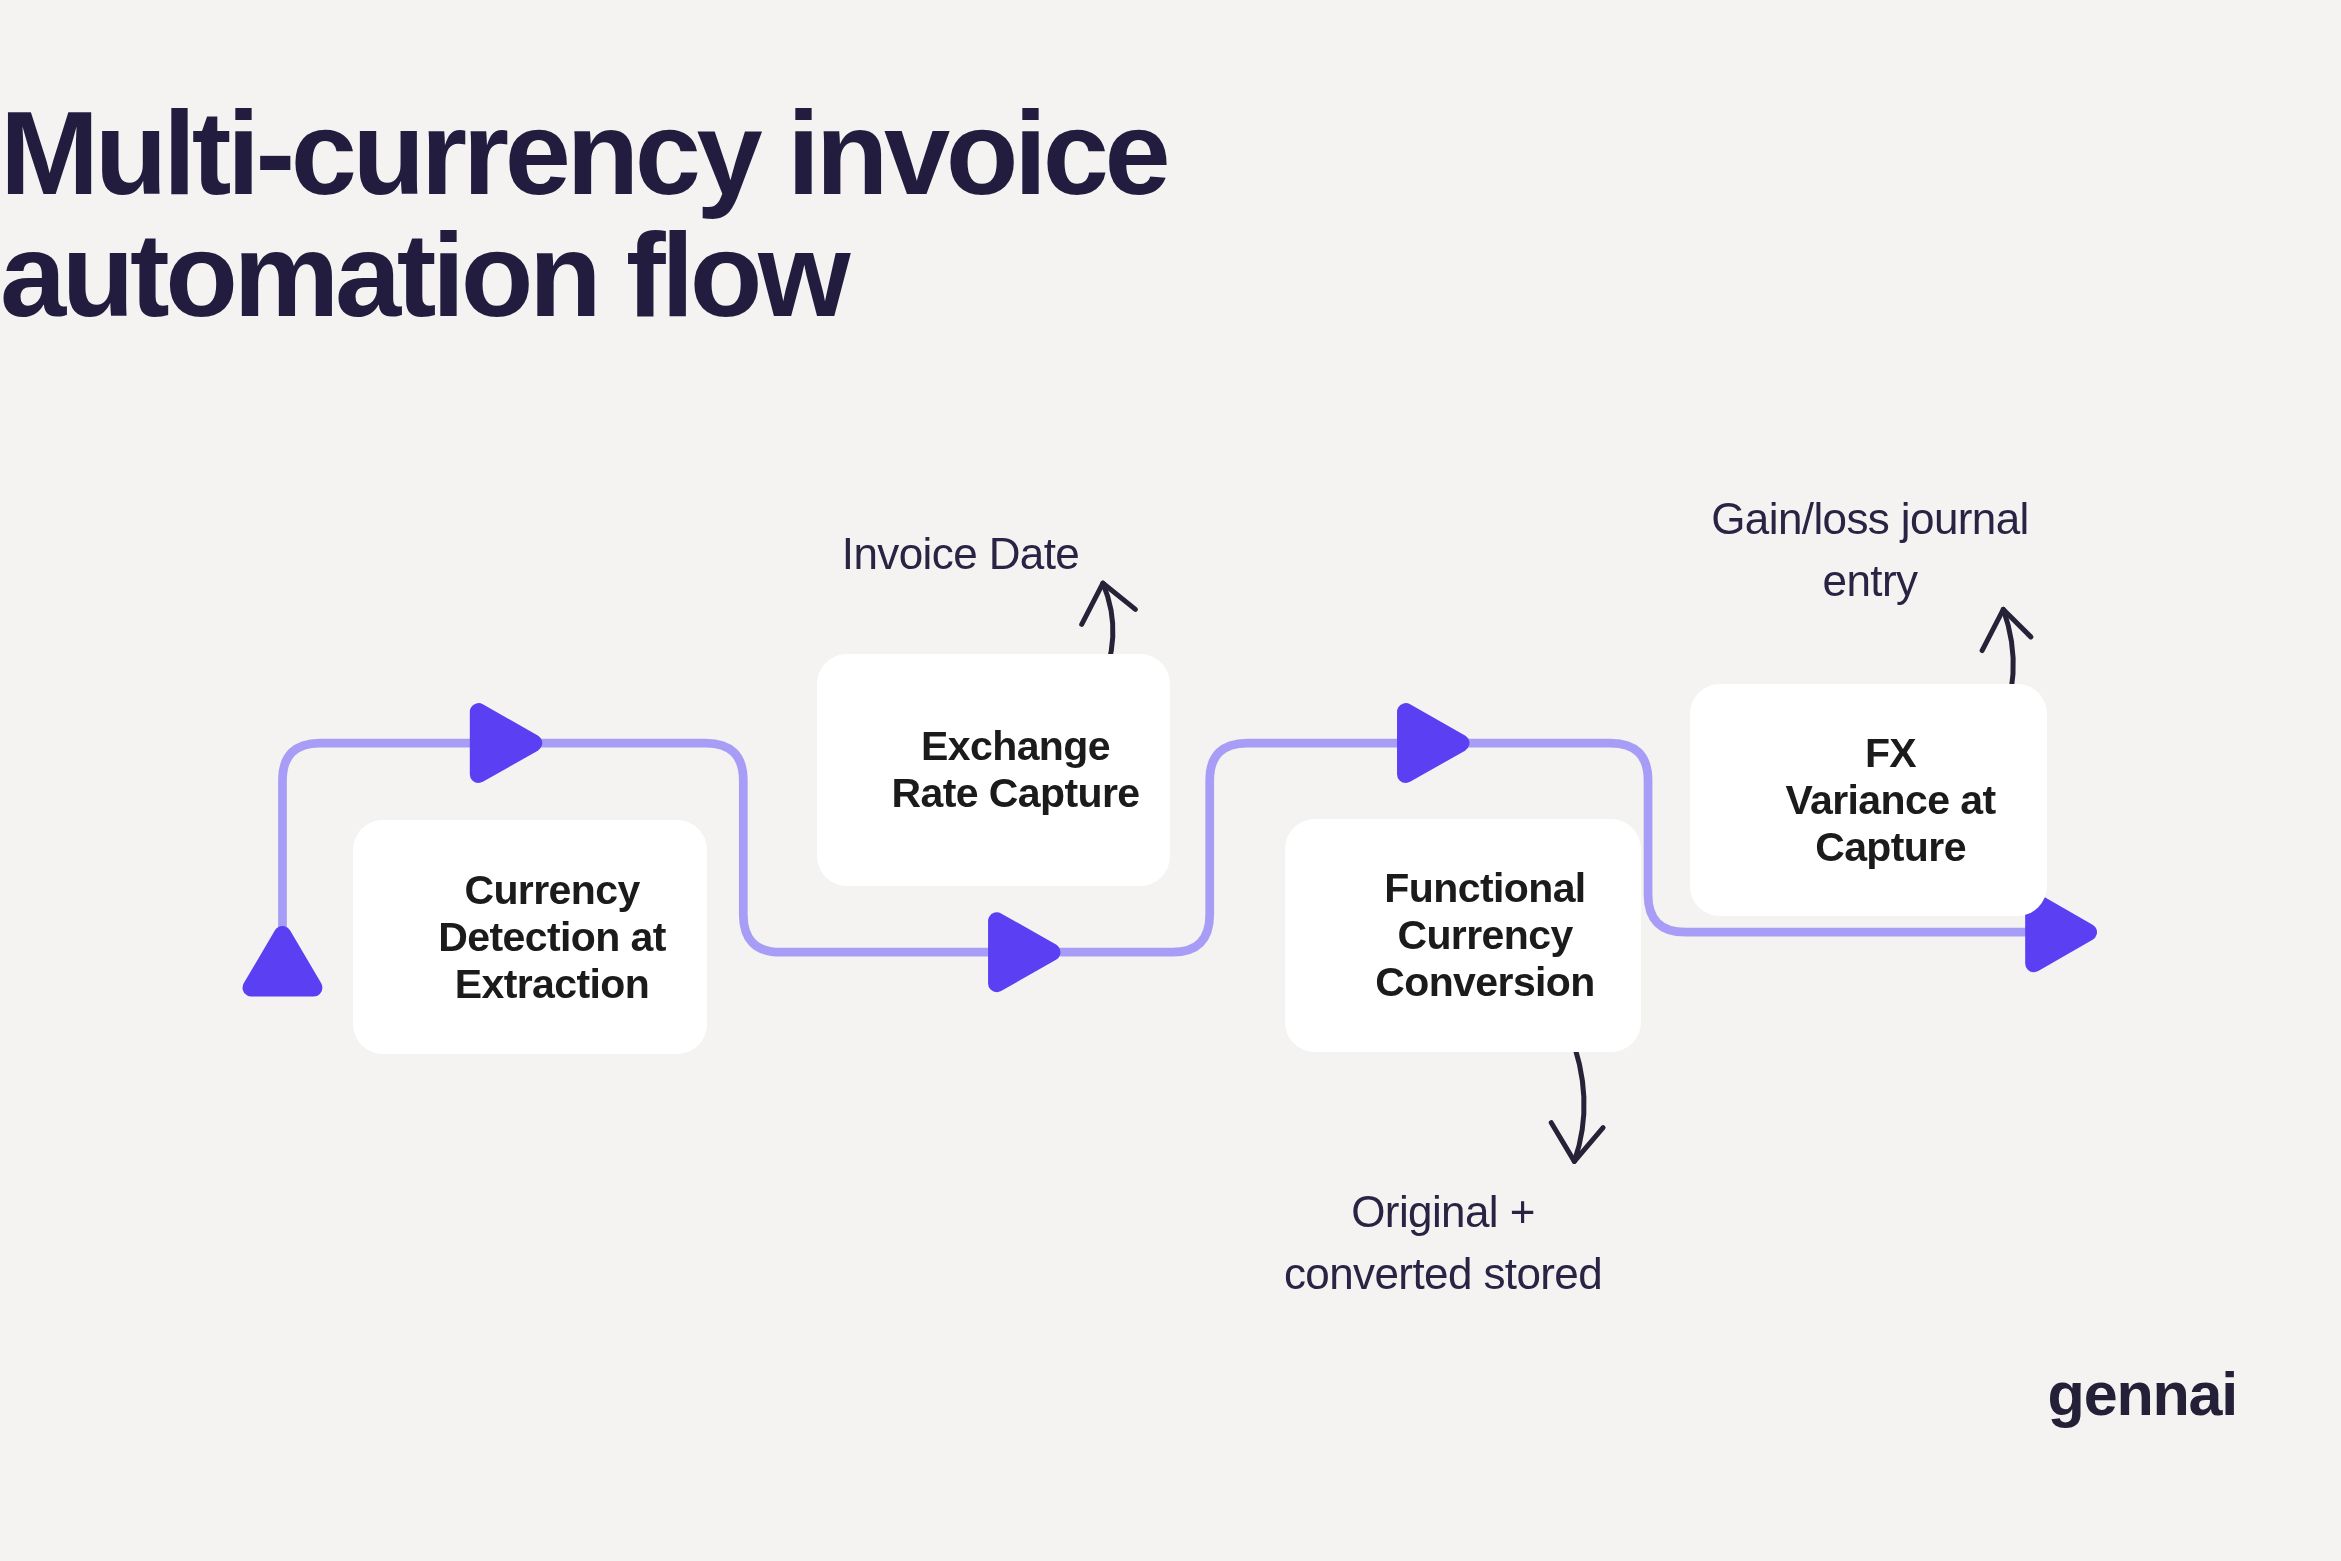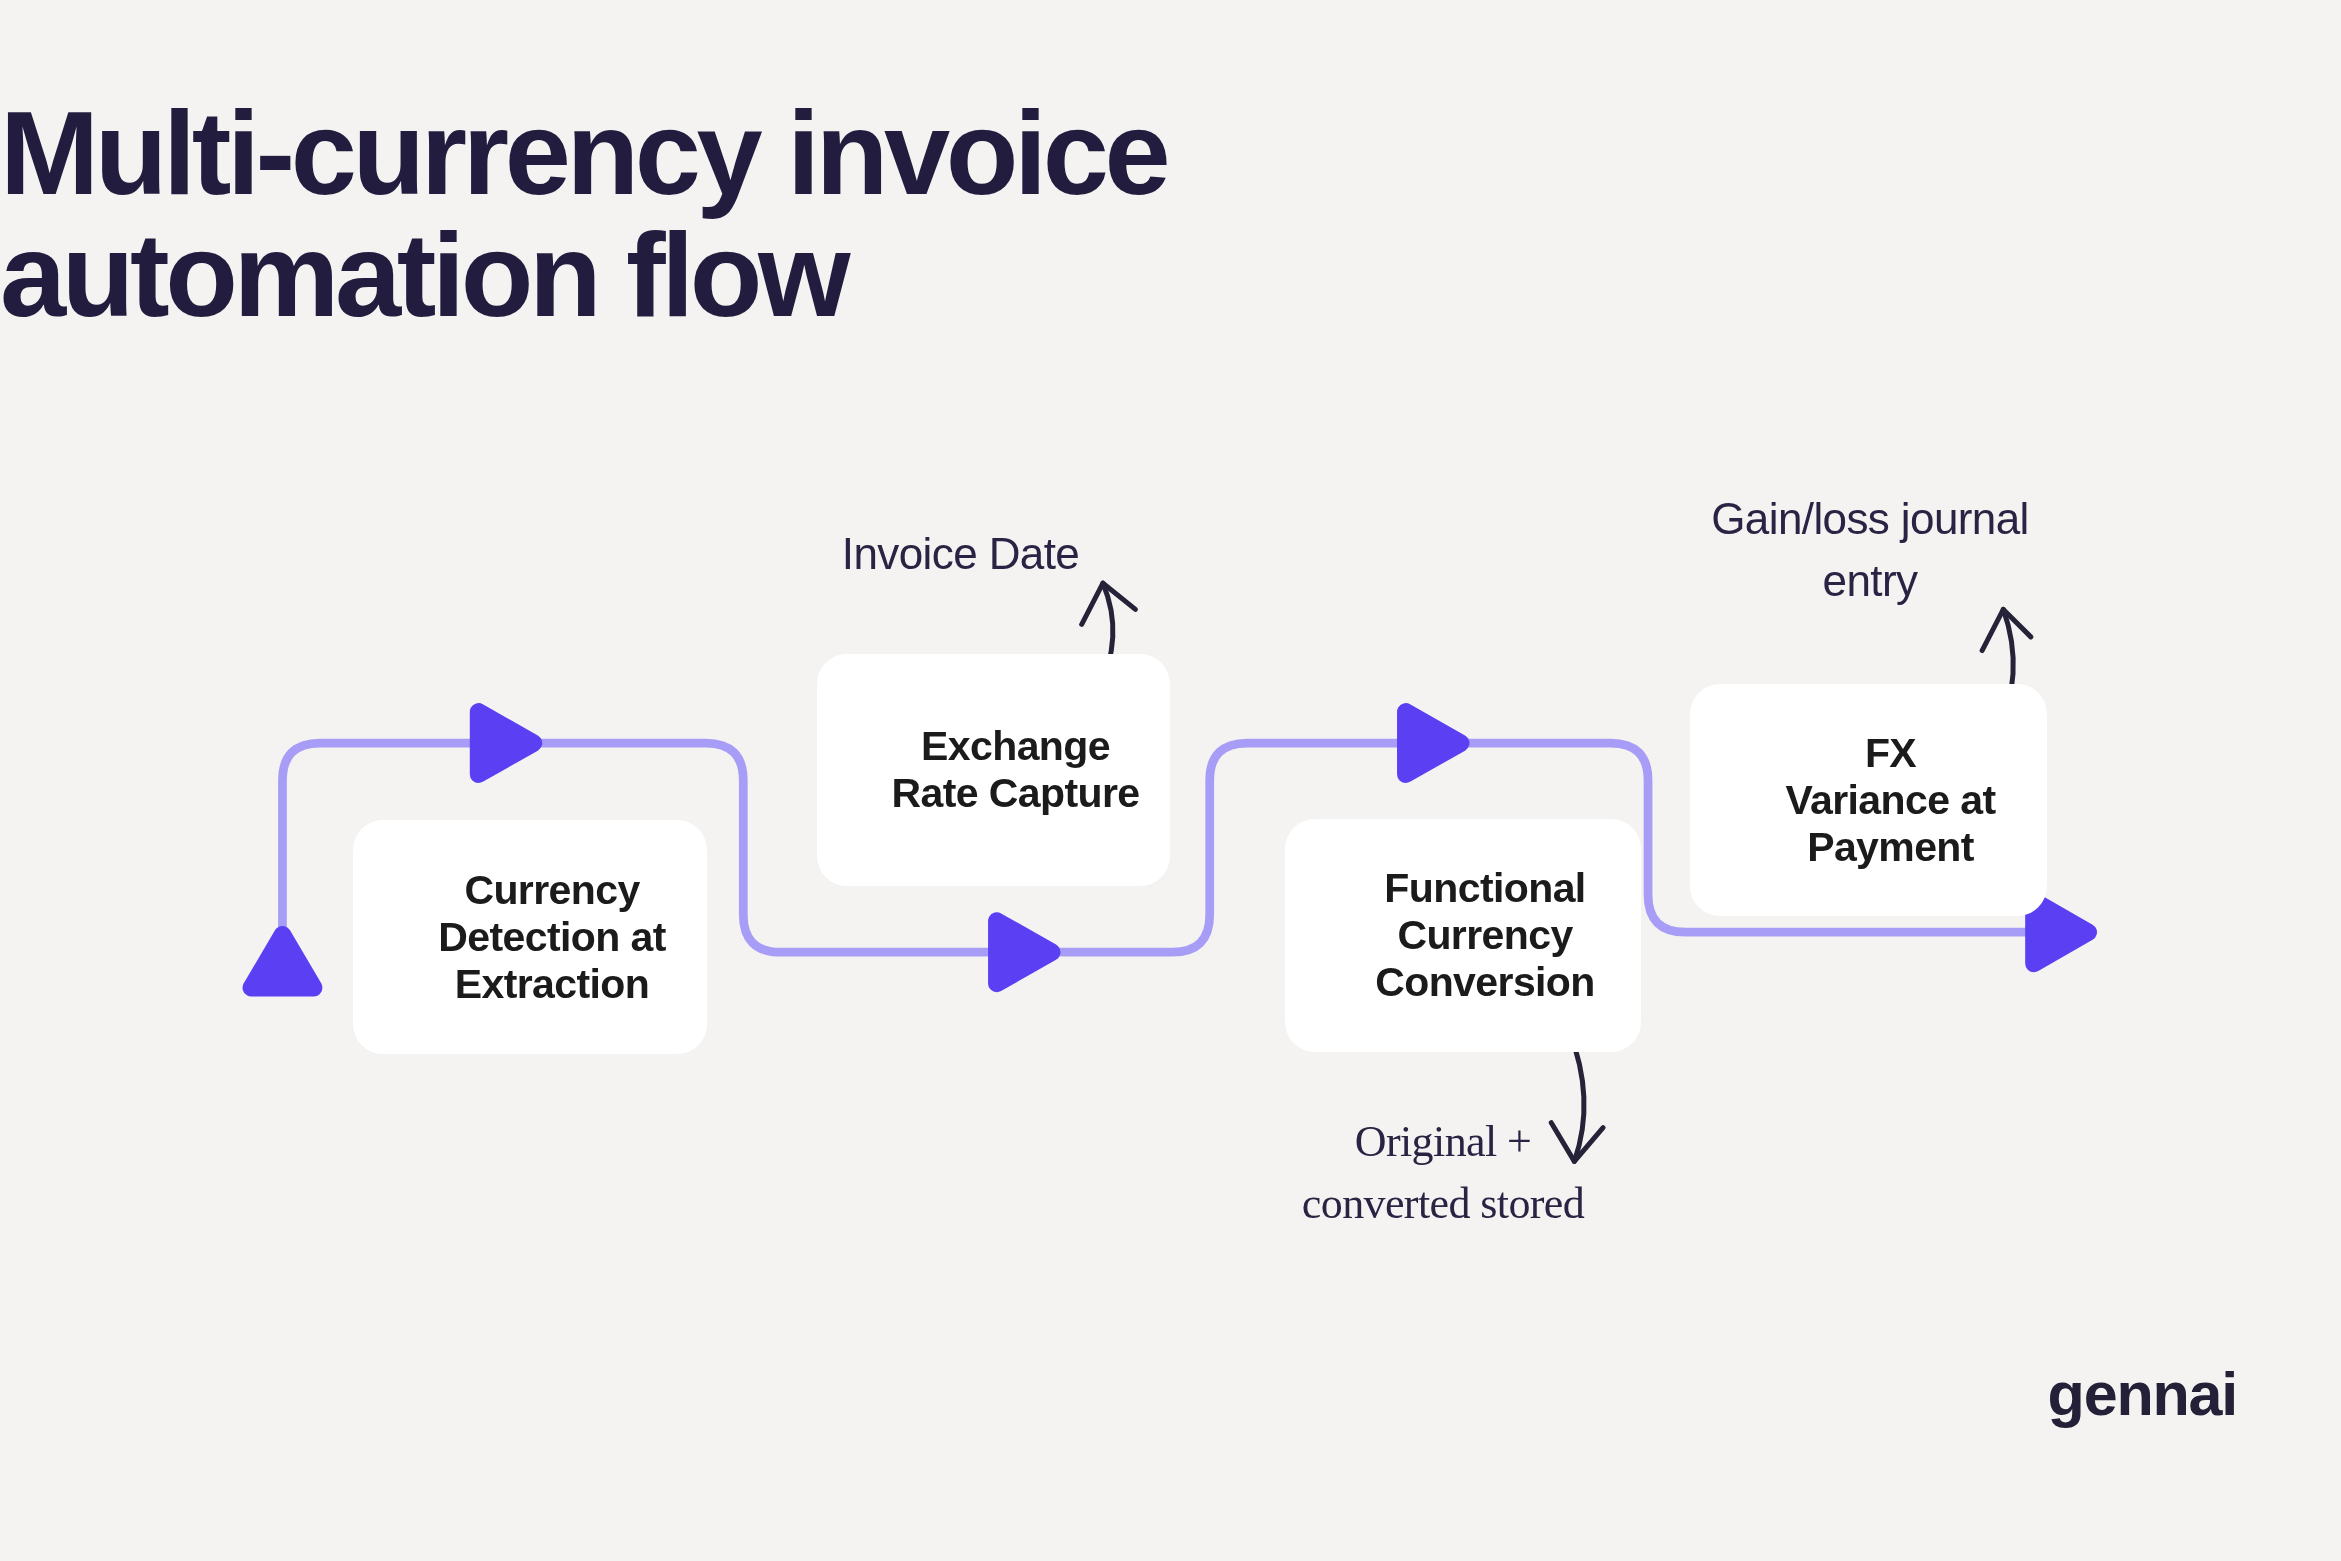--- a/index.html
+++ b/index.html
@@ -63,21 +63,21 @@
   .annotation {
     position: absolute;
     text-align: center;
     font-size: 44px;
     line-height: 62px;
     letter-spacing: -0.6px;
     color: #2a2343;
   }
   .annotation .a-line { display: block; white-space: nowrap; }
   #annotation-1 { left: 742px; top: 523px;  width: 437px; }
-  #annotation-2 { left: 1193px; top: 1111px; width: 500px; font-family: Liberation Serif, serif; }
+  #annotation-2 { left: 1193px; top: 1181px; width: 500px; }
   #annotation-3 { left: 1620px; top: 488px;  width: 500px; }
   .brand-logo {
     position: absolute;
     right: 105px;
     top: 1359px;
     font-weight: bold;
     font-size: 61px;
     letter-spacing: -1.2px;
     color: #232038;
   }
@@ -135,21 +135,21 @@
     <span class="s-line">Rate Capture</span>
   </div>
   <div id="card-3" class="step-card">
     <span class="s-line">Functional</span>
     <span class="s-line">Currency</span>
     <span class="s-line">Conversion</span>
   </div>
   <div id="card-4" class="step-card">
     <span class="s-line">FX</span>
     <span class="s-line">Variance at</span>
-    <span class="s-line">Payment</span>
+    <span class="s-line">Capture</span>
   </div>
 
   <div id="annotation-1" class="annotation">
     <span class="a-line">Invoice Date</span>
   </div>
   <div id="annotation-2" class="annotation">
     <span class="a-line">Original +</span>
     <span class="a-line">converted stored</span>
   </div>
   <div id="annotation-3" class="annotation">

